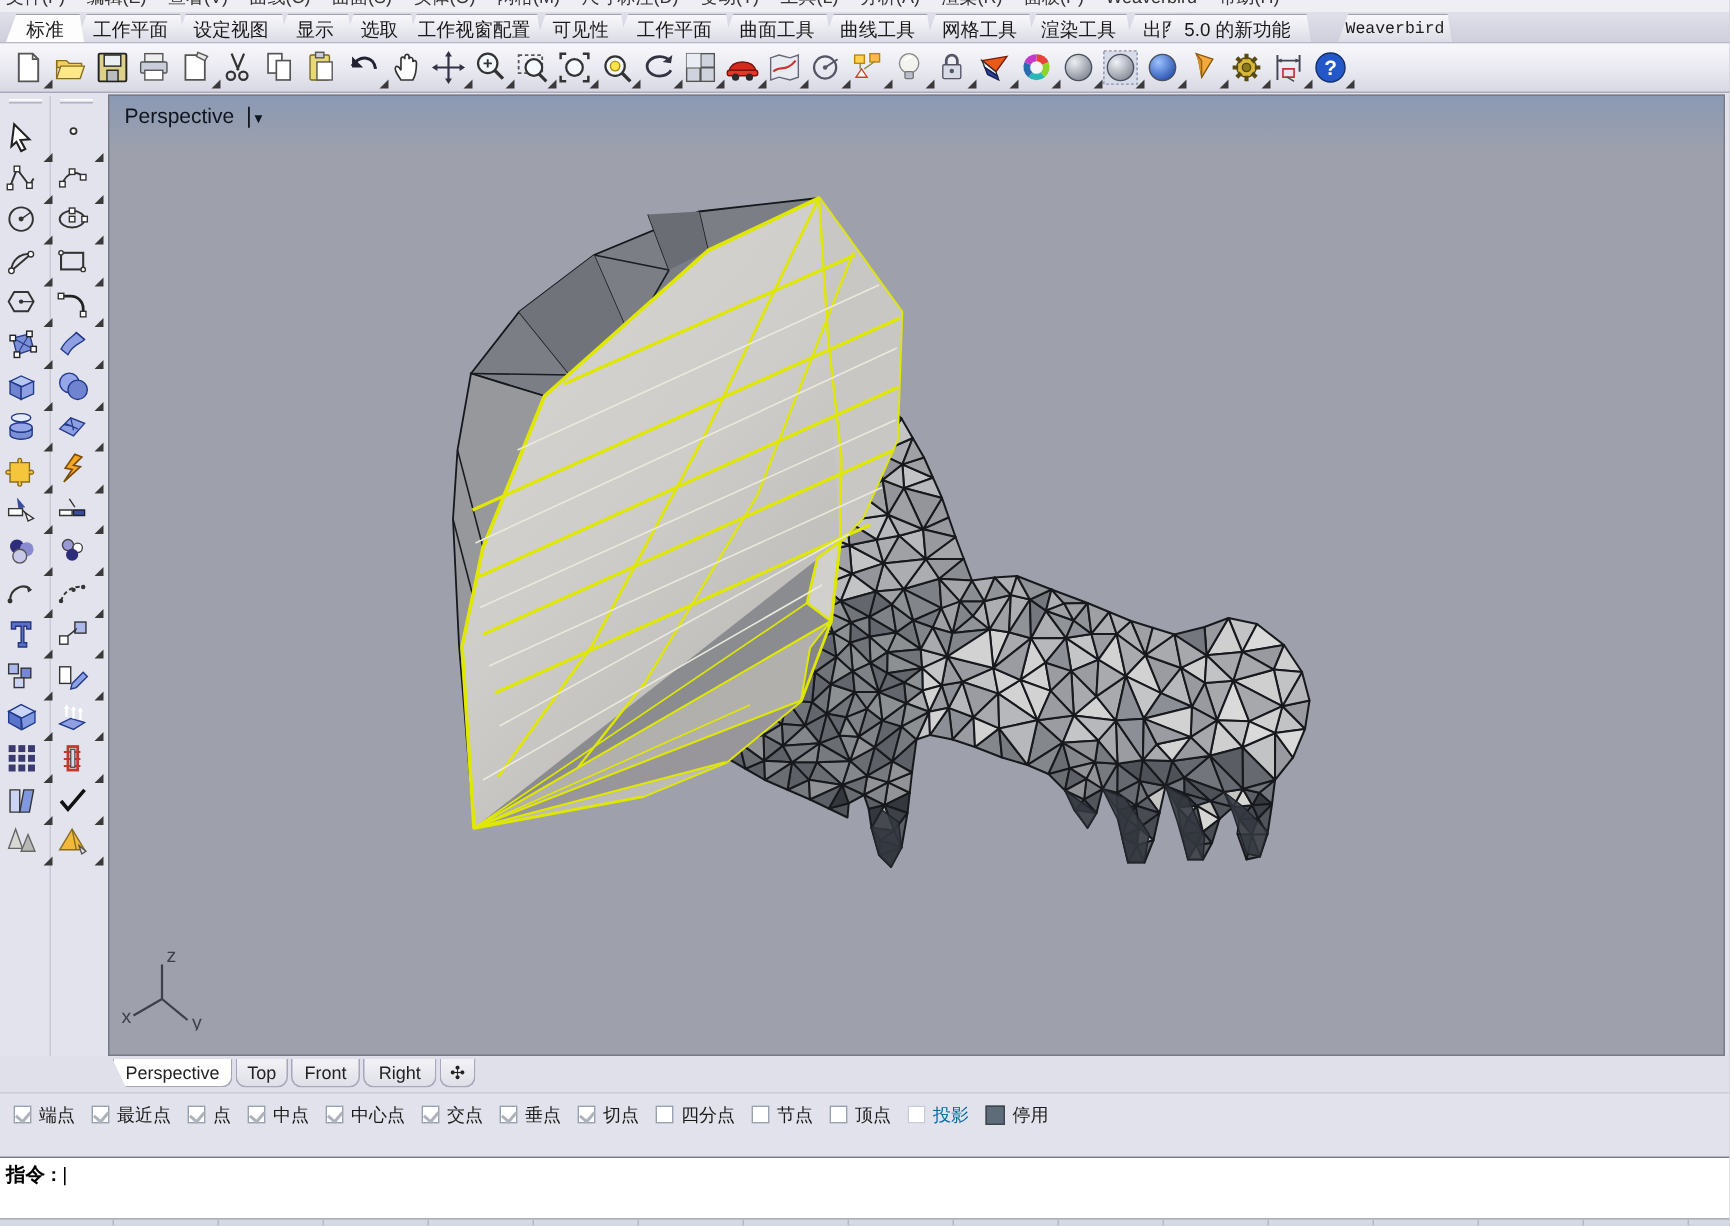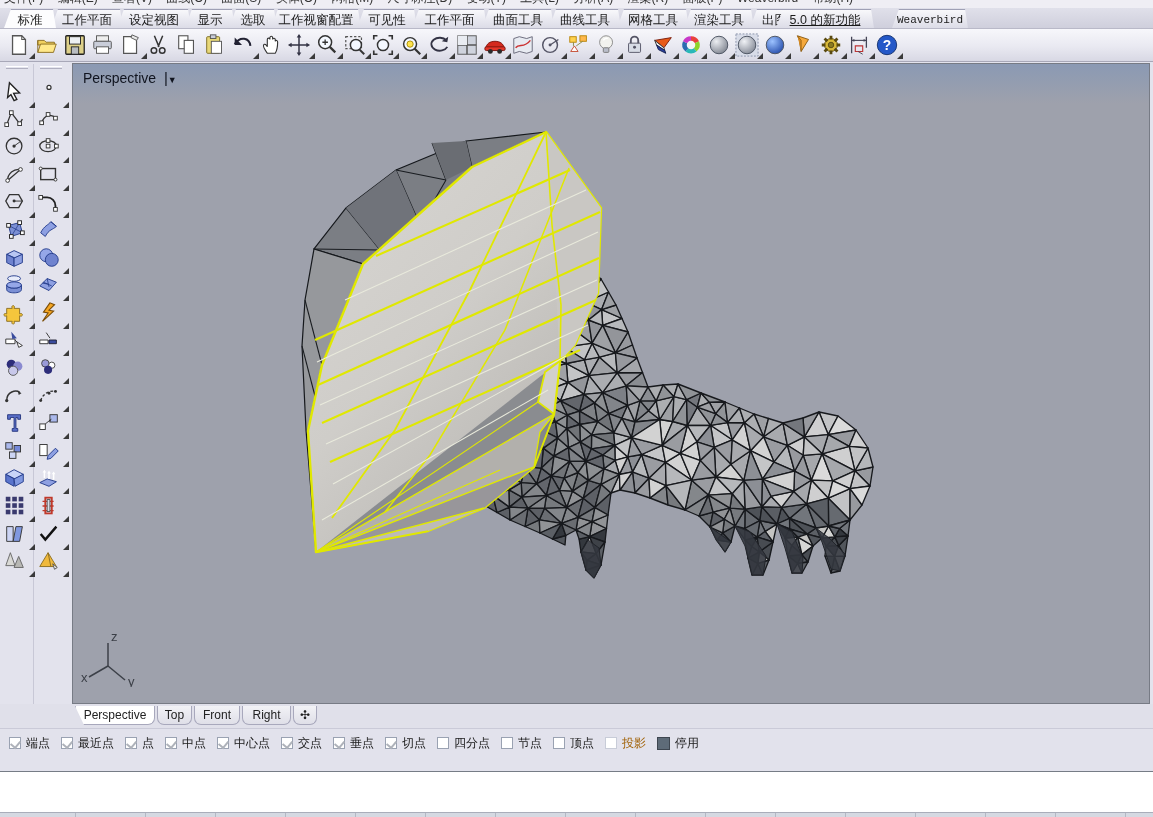--- a/index.html
+++ b/index.html
@@ -49,21 +49,21 @@
 <div class="tab" style="left:185px;width:50px;font-family:Liberation Serif, serif;">显示</div>
 <div class="tab" style="left:229px;width:48px;">选取</div>
 <div class="tab" style="left:271px;width:90px;">工作视窗配置</div>
 <div class="tab" style="left:357px;width:60px;">可见性</div>
 <div class="tab" style="left:412px;width:75px;">工作平面</div>
 <div class="tab" style="left:482px;width:72px;">曲面工具</div>
 <div class="tab" style="left:549px;width:72px;">曲线工具</div>
 <div class="tab" style="left:617px;width:72px;">网格工具</div>
 <div class="tab" style="left:684px;width:70px;">渲染工具</div>
 <div class="tab" style="left:750px;width:49px;">出图</div>
-<div class="tab" style="left:776px;width:98px;text-decoration:underline;">5.0 的新功能</div>
+<div class="tab" style="left:776px;width:98px;">5.0 的新功能</div>
 <div class="tab" style="left:892px;width:76px;font-size:11px;font-family:'Liberation Mono',monospace;">Weaverbird</div>
 
 </div>
 <div class="maintoolbar">
 <div class="mtb-icon">
       <svg width="24" height="24" viewBox="0 0 26 26">
         <path d="M6 3h10l4 4v16H6z" fill="#fff" stroke="#555" stroke-width="1.4"></path>
         <path d="M16 3v4h4" fill="none" stroke="#555" stroke-width="1.2"></path>
       </svg>
       <div class="corner"></div>
@@ -1211,30 +1211,31 @@
 <div class="snap">
       <div class="cb "></div>
       <span>节点</span>
     </div>
 <div class="snap">
       <div class="cb "></div>
       <span>顶点</span>
     </div>
 <div class="snap">
       <div class="cb dis"></div>
-      <span style="color:#a16207;">投影</span>
+      <span style="color:#0369a1;">投影</span>
     </div>
 <div class="snap">
       <div class="fillsq"></div>
       <span>停用</span>
     </div>
 
 </div>
 <div class="gapband"></div>
 <div class="cmd">
+    <div class="l2">指令 : <span class="caret">|</span></div>
   </div>
 <div class="statusbar">
 <i style="left:75px;"></i>
     <i style="left:145px;"></i>
     <i style="left:215px;"></i>
     <i style="left:285px;"></i>
     <i style="left:355px;"></i>
     <i style="left:425px;"></i>
     <i style="left:495px;"></i>
     <i style="left:565px;"></i>

